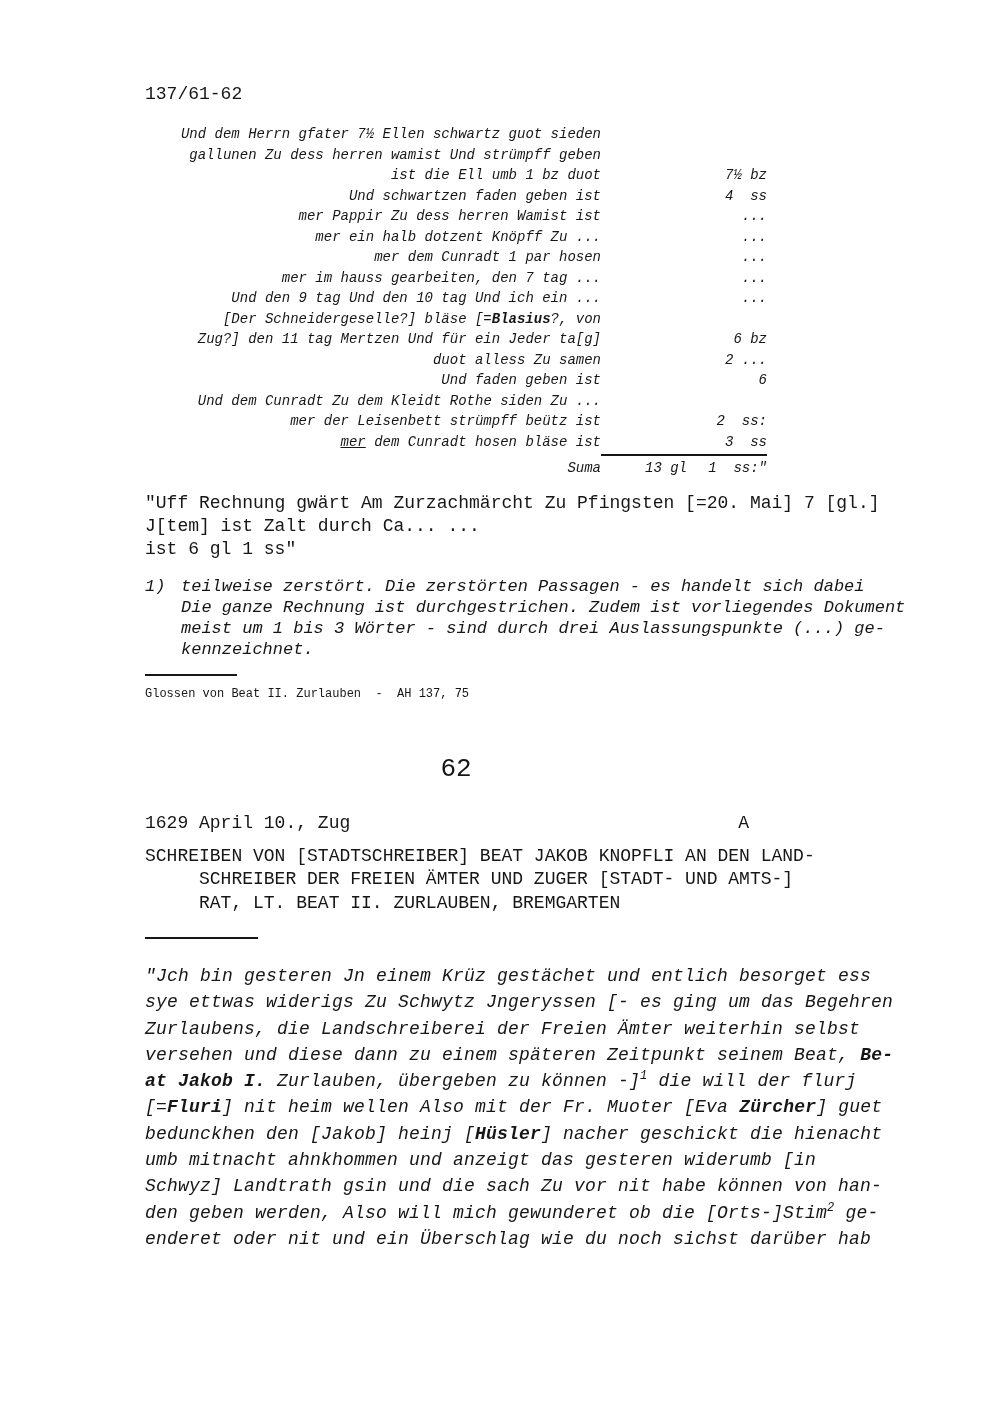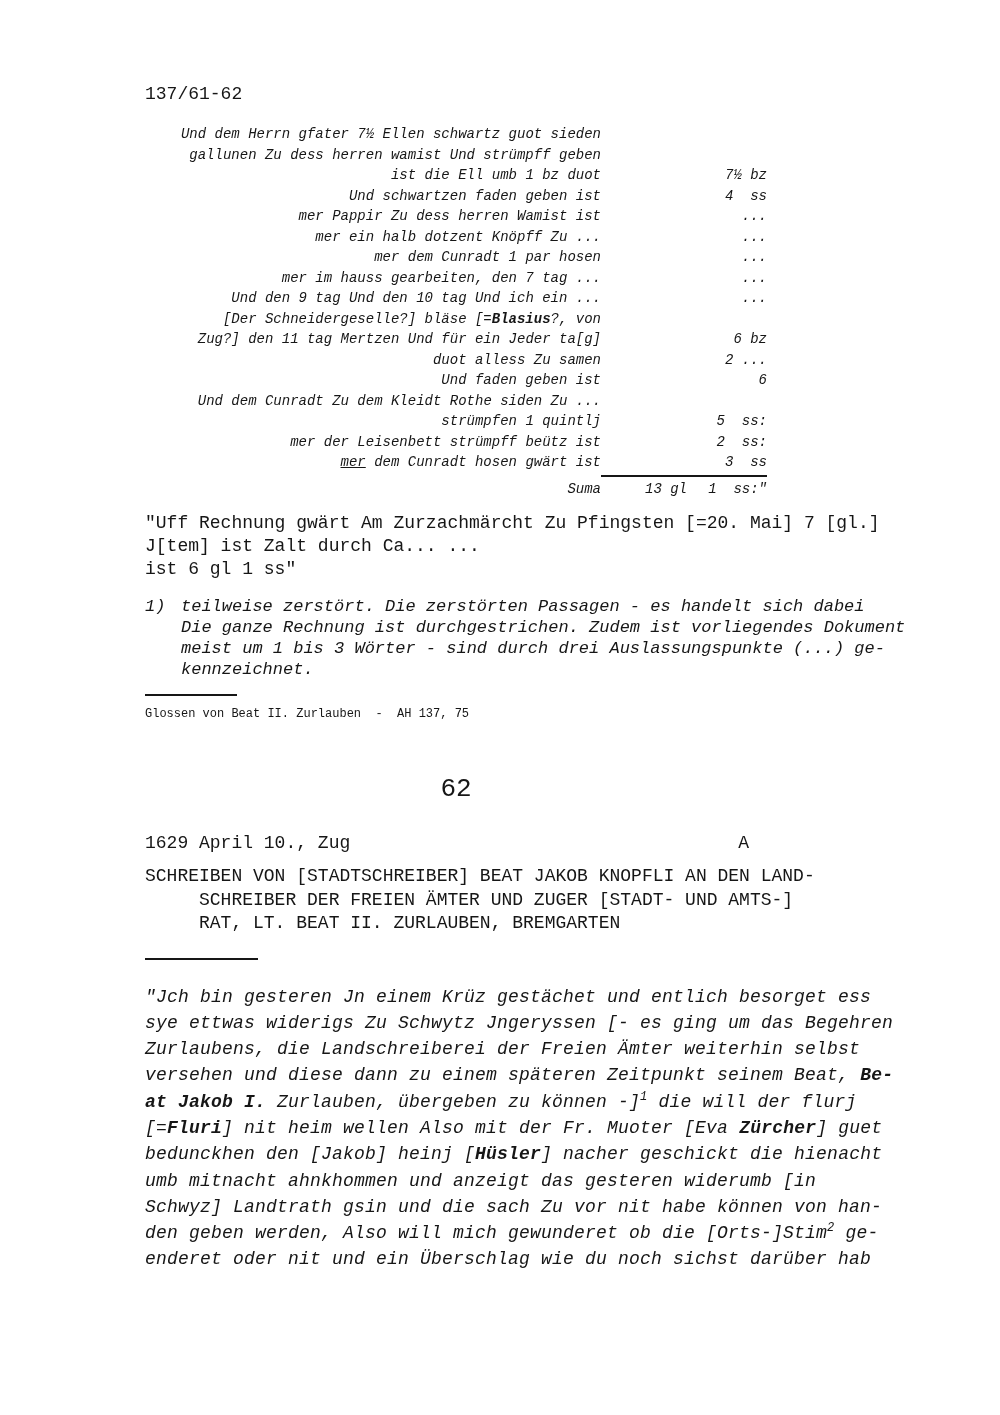--- a/index.html
+++ b/index.html
@@ -205,31 +205,26 @@
           <span class="acct-text"><span>Und faden geben ist</span></span>
           <span class="acct-col1"></span>
           <span class="acct-amount">6</span>
         </div>
         <div class="acct-row">
           <span class="acct-text"><span>Und dem Cunradt Zu dem Kleidt Rothe siden Zu ...</span></span>
           <span class="acct-col1"></span>
           <span class="acct-amount"></span>
         </div>
         <div class="acct-row">
-          <span class="acct-text"><span>  strümpfen 1 quintlj</span></span>
-          <span class="acct-col1"></span>
-          <span class="acct-amount">5  ss:</span>
-        </div>
-        <div class="acct-row">
           <span class="acct-text"><span>mer der Leisenbett strümpff beütz ist</span></span>
           <span class="acct-col1"></span>
           <span class="acct-amount">2  ss:</span>
         </div>
         <div class="acct-row">
-          <span class="acct-text"><span class="u">mer</span><span> dem Cunradt hosen gwärt ist</span></span>
+          <span class="acct-text"><span class="u">mer</span><span> dem Cunradt hosen bläse ist</span></span>
           <span class="acct-col1"></span>
           <span class="acct-amount">3  ss</span>
         </div>
       </div>
     <div class="sum-rule"></div>
     <div class="suma-row">
       <span class="acct-text">Suma</span>
       <span class="acct-col1">13 gl</span>
       <span class="acct-amount">1  ss:"</span>
     </div>

